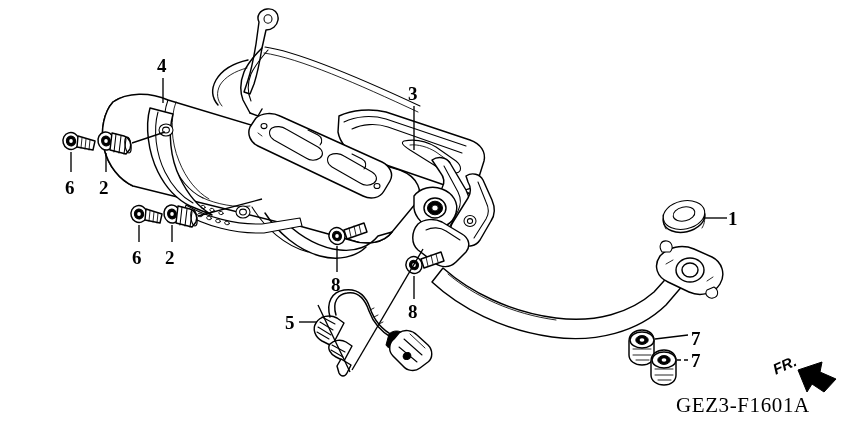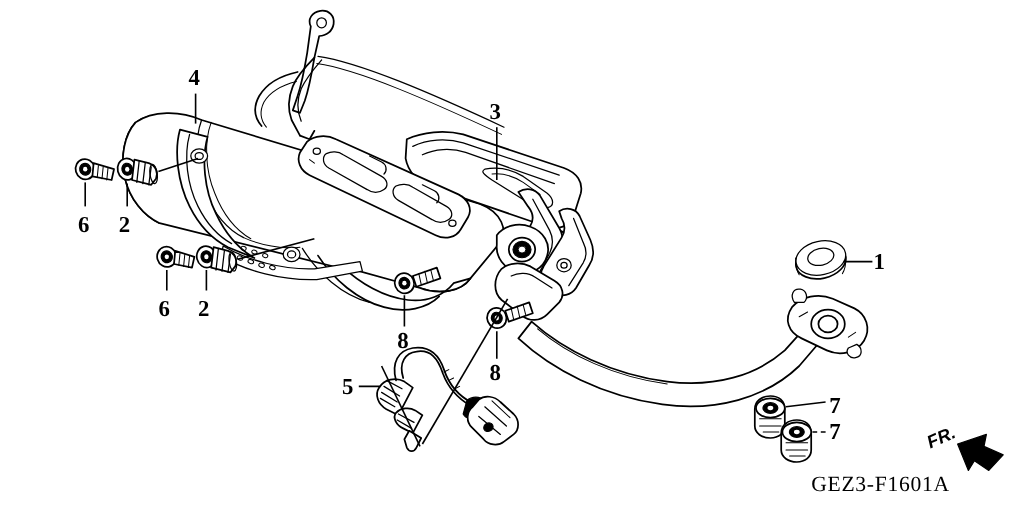--- a/index.html
+++ b/index.html
@@ -85,21 +85,21 @@
     color: #000000;
     line-height: 1;
     white-space: nowrap;
     user-select: none;
   }
   #part-code {
     position: absolute;
     left: 676px;
     top: 393px;
     font-family: "Liberation Serif", "DejaVu Serif", serif;
-    font-size: 18px;
+    font-size: 21px;
     letter-spacing: 0.6px;
     color: #000000;
     white-space: nowrap;
   }
   #fr-label {
     position: absolute;
     left: 770px;
     top: 362px;
     font-family: "Liberation Sans", "DejaVu Sans", sans-serif;
     font-size: 15px;

